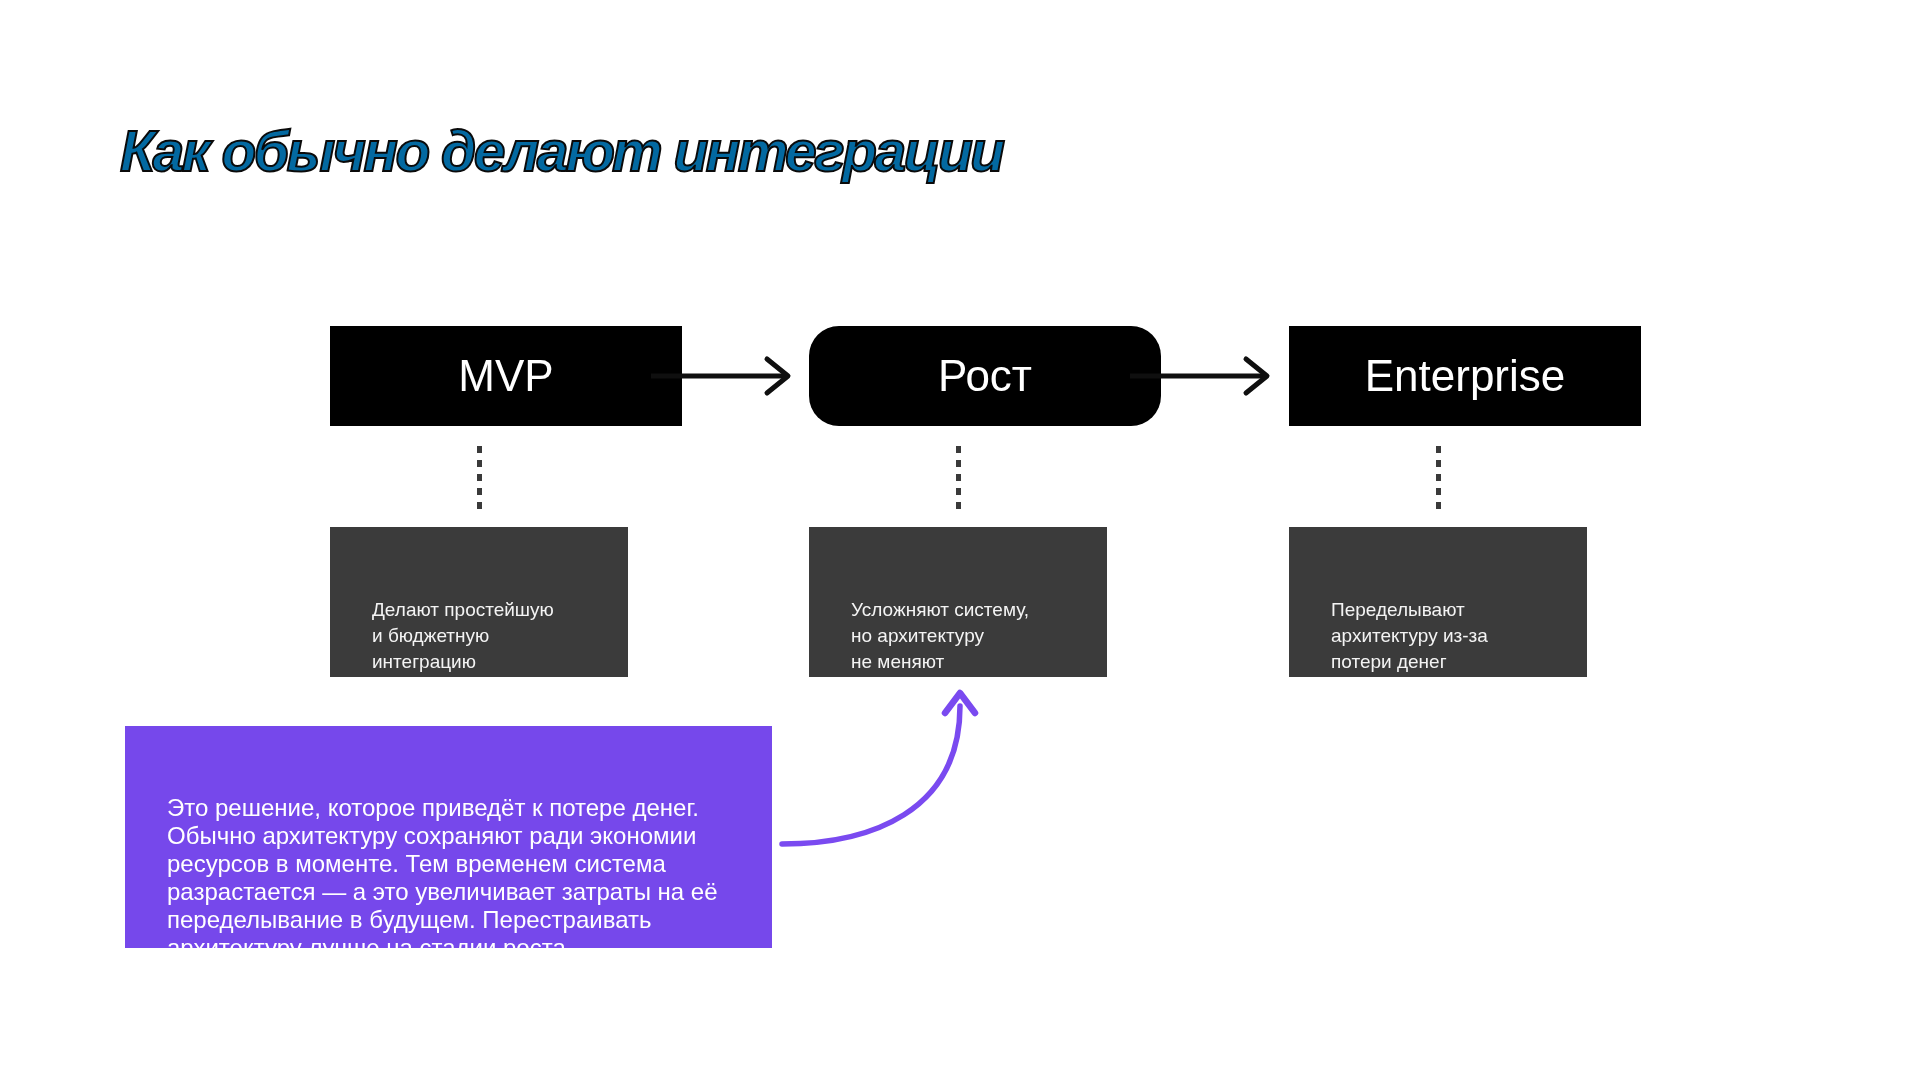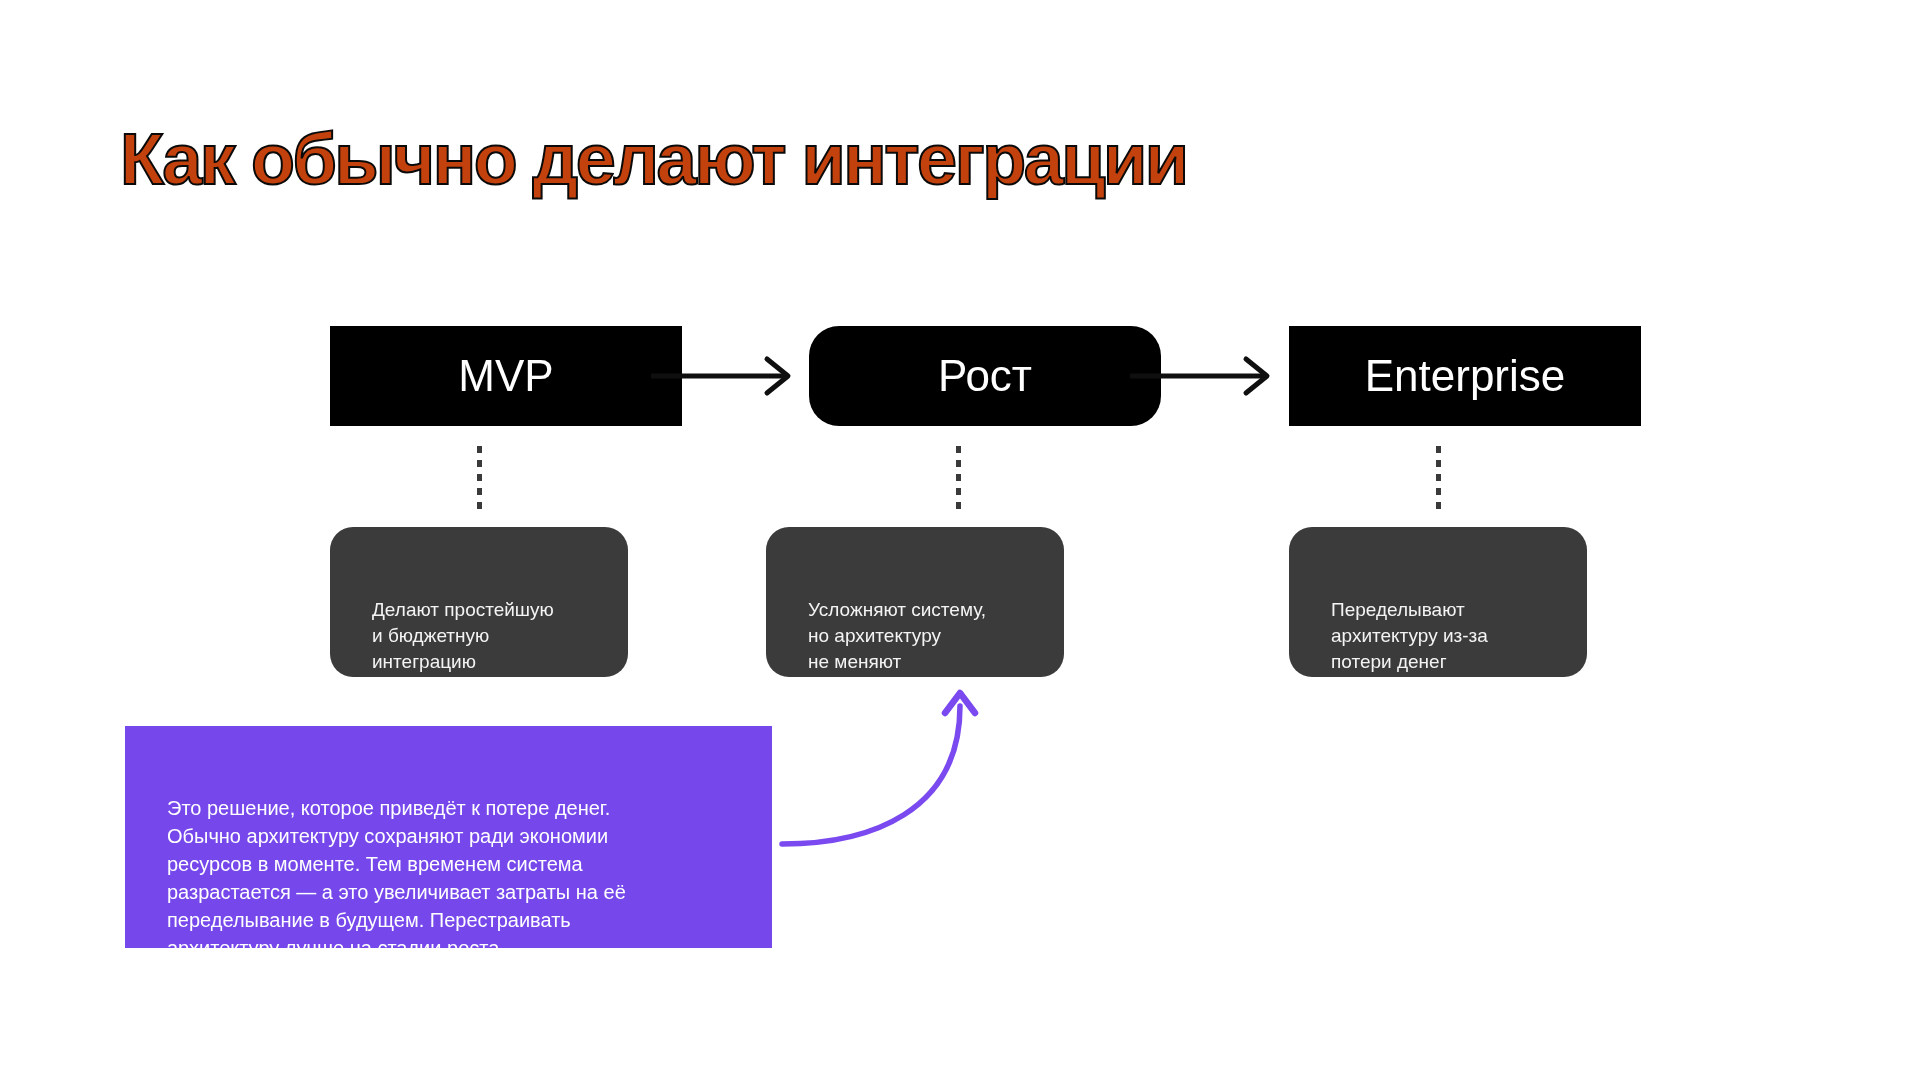--- a/index.html
+++ b/index.html
@@ -9,26 +9,27 @@
     background: #ffffff;
     position: relative;
     overflow: hidden;
   }
   .slide { position: absolute; inset: 0; }
 
   .page-title {
     position: absolute;
     left: 120px;
     top: 118px;
-    font-size: 72px;
+    font-size: 57px;
     font-weight: 800;
     letter-spacing: -2.5px;
-    color: #c2410c;
+    color: #0369a1;
     -webkit-text-stroke: 2px #0a0a0a;
     white-space: nowrap;
+    font-style: italic;
   }
 
   .stage-box {
     position: absolute;
     top: 326px;
     width: 352px;
     height: 100px;
     background: #000000;
     color: #ffffff;
     display: flex;
@@ -65,36 +66,35 @@
     position: absolute;
     top: 527px;
     width: 298px;
     height: 150px;
     background: #3b3b3b;
     color: #f4f4f4;
     padding: 44px 30px 0 42px;
     font-size: 19px;
     line-height: 26px;
     white-space: pre-line;
-    border-radius: 23px;
   }
   .note-1 { left: 330px; }
-  .note-2 { left: 766px; }
+  .note-2 { left: 809px; }
   .note-3 { left: 1289px; }
 
   .callout-box {
     position: absolute;
     left: 125px;
     top: 726px;
     width: 647px;
     height: 222px;
     background: #7648eb;
     color: #ffffff;
     padding: 40px 40px 0 42px;
-    font-size: 20px;
+    font-size: 24px;
     line-height: 28px;
     white-space: pre-line;
   }
 
   .callout-arrow {
     position: absolute;
     left: 770px;
     top: 672px;
     width: 230px;
     height: 200px;

